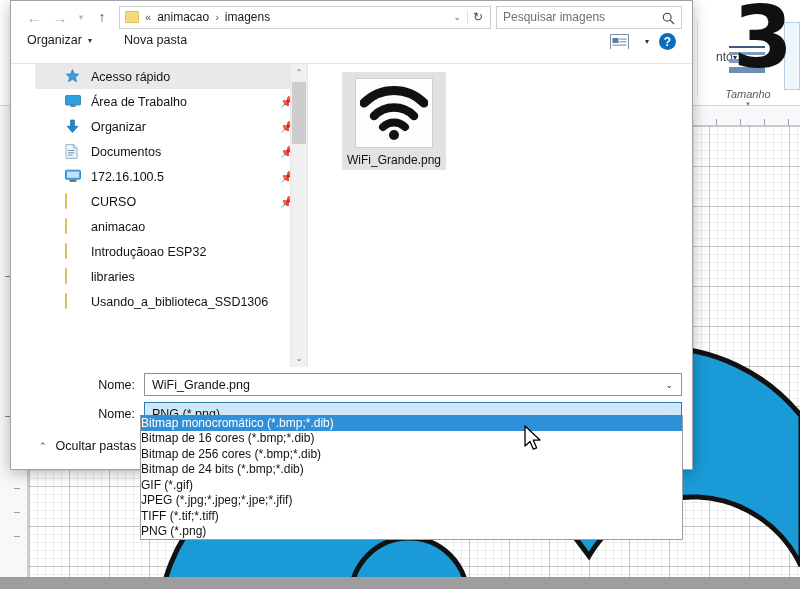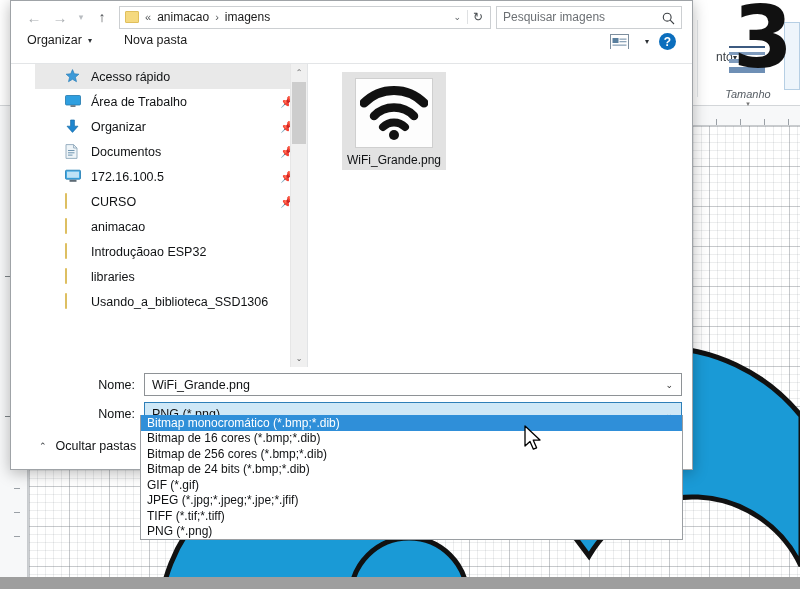--- a/index.html
+++ b/index.html
@@ -250,21 +250,21 @@
   .hf-caret { font-size: 9px; margin-right: 9px; color: #2b2f33; }
 
   
   #type-dropdown {
     position: absolute; left: 140px; top: 415px; width: 543px;
     background: #ffffff; border: 1px solid #9a9ea2;
     border-top: none; z-index: 40;
   }
   .dd-item {
     height: 15.5px; display: flex; align-items: center;
-    padding-left: 6px; font-size: 12px; color: #101214;
+    padding-left: 0; font-size: 12px; color: #101214;
     white-space: nowrap;
   }
   .dd-item.active { background: #2f8fd9; color: #ffffff; }
 
   
   #cursor { position: absolute; left: 524px; top: 425px; z-index: 90; }
 </style>
 </head>
 <body>
 

